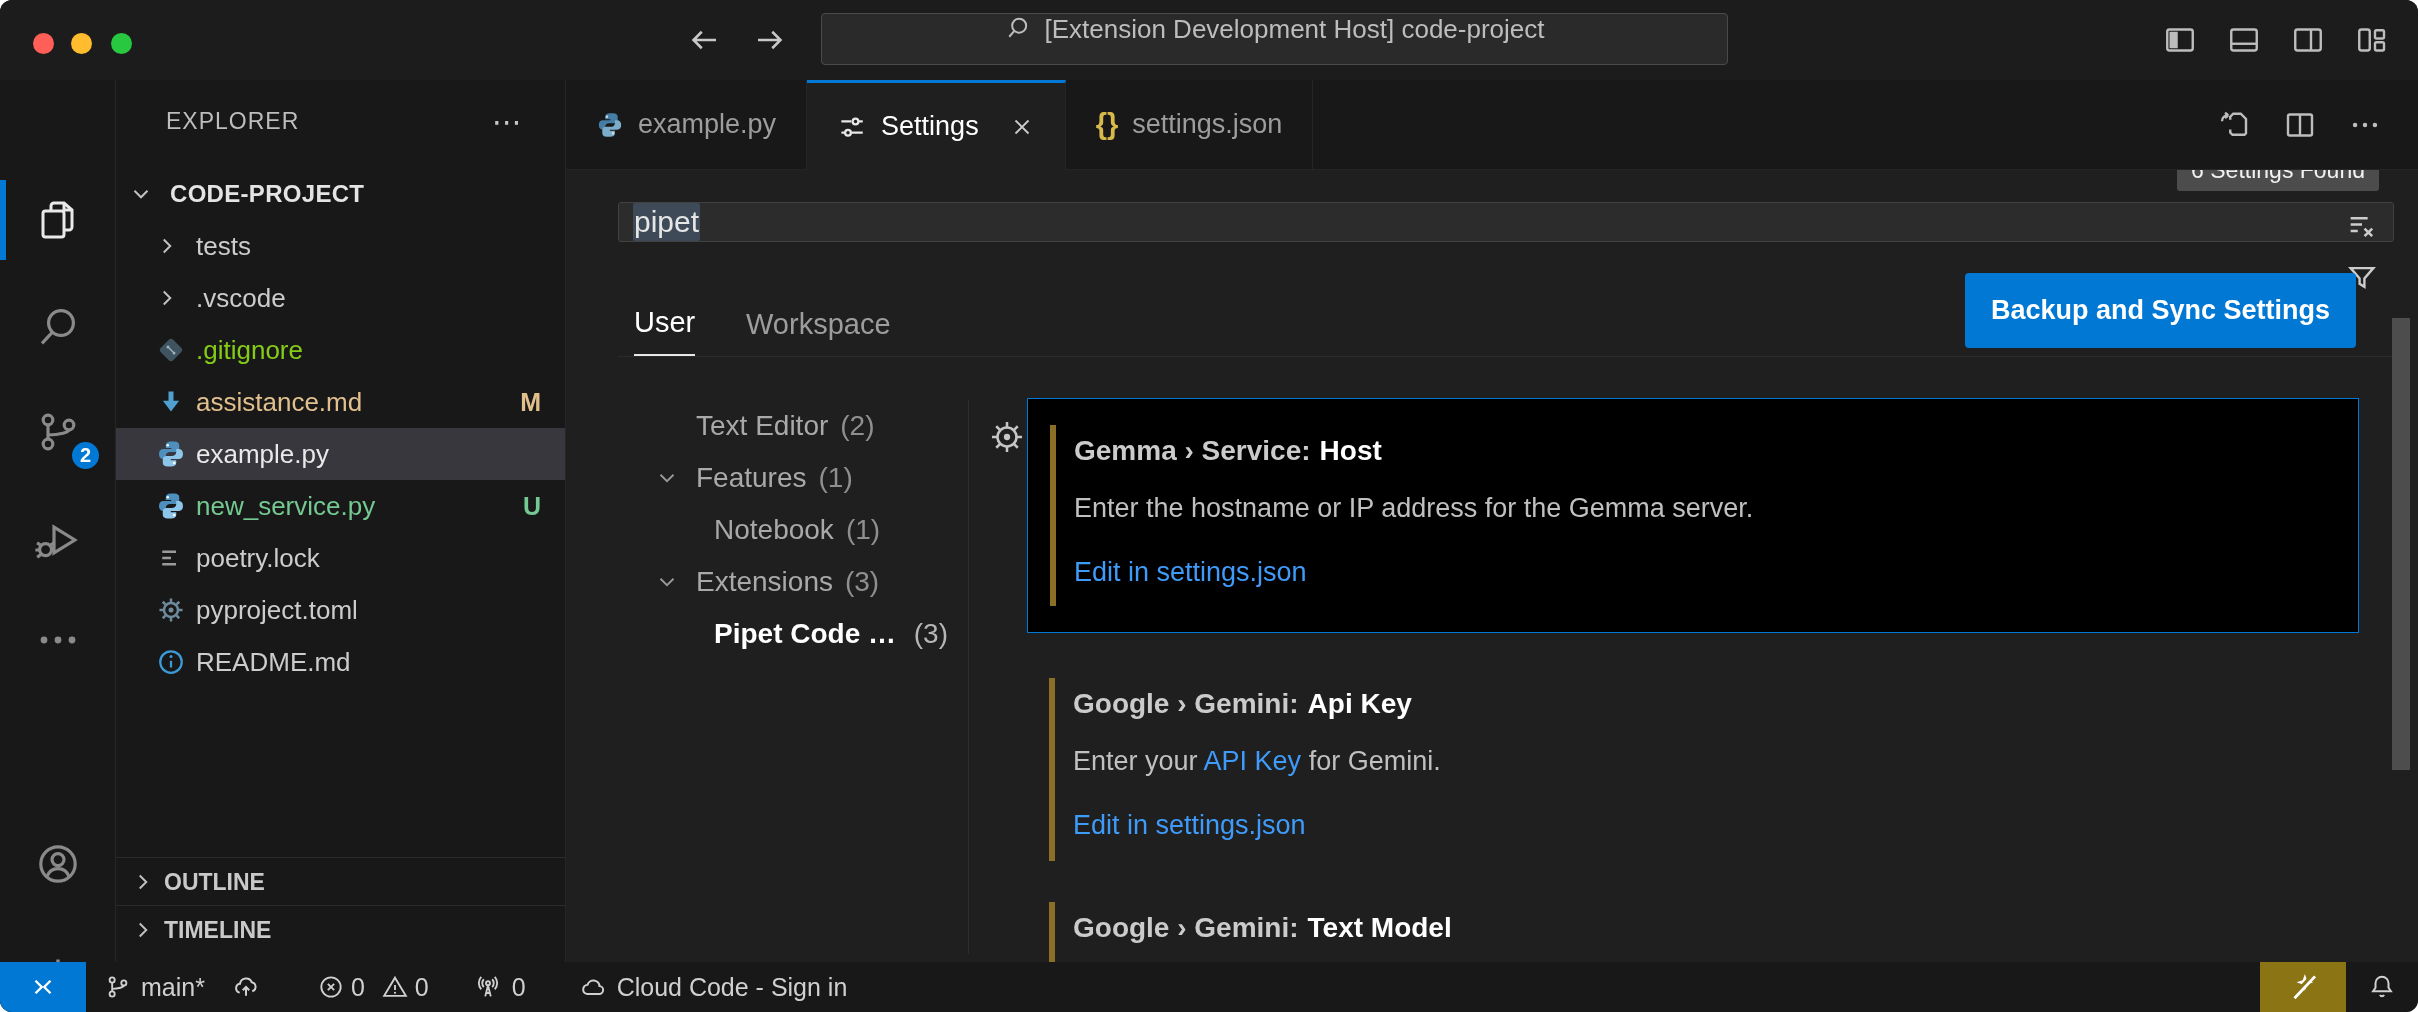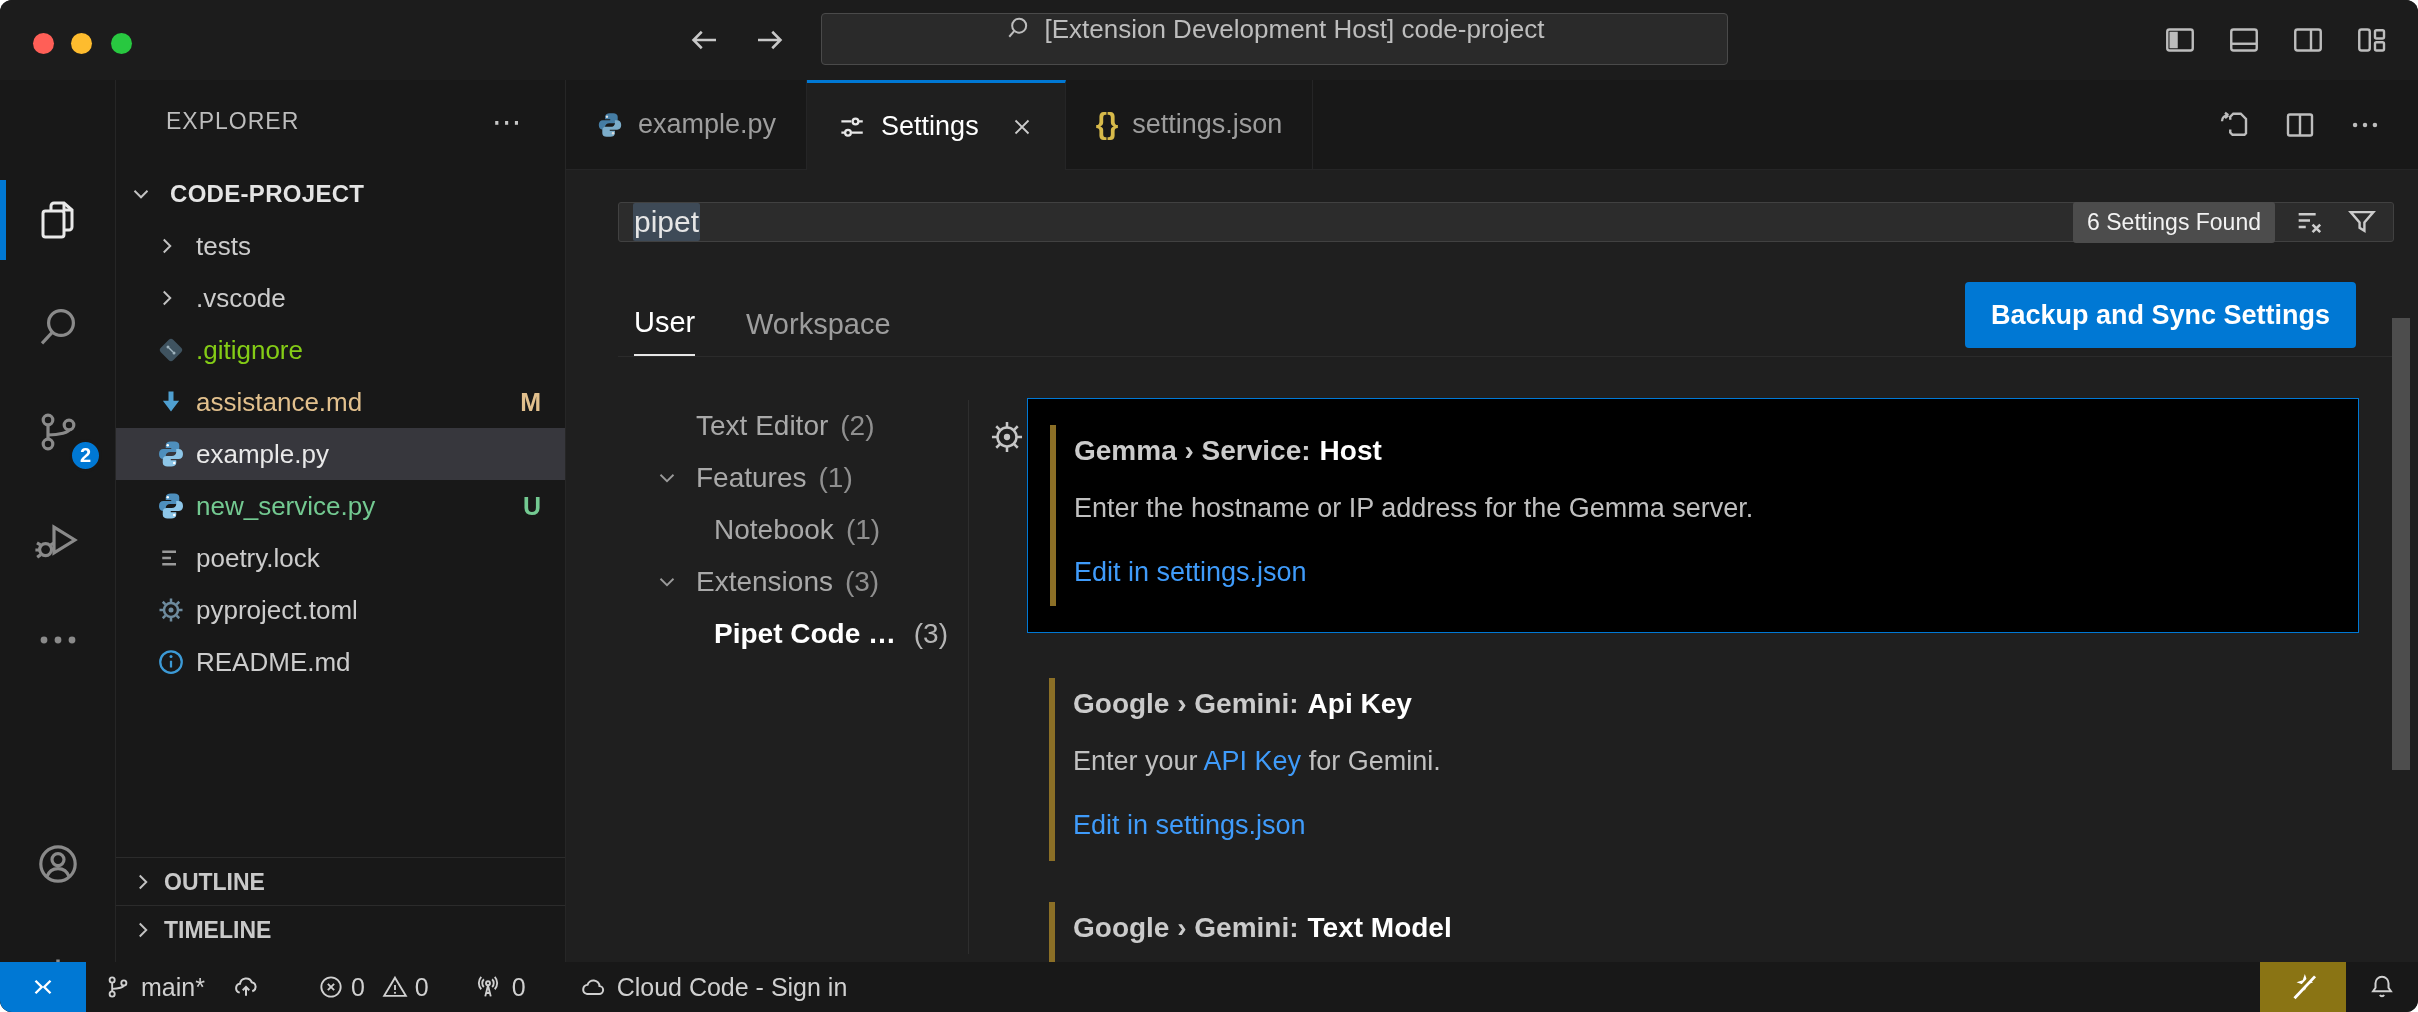--- a/index.html
+++ b/index.html
@@ -60,28 +60,28 @@
   .tab-close{margin-left:16px;color:#cccccc;}
   .tab-actions{margin-left:auto;display:flex;align-items:center;gap:30px;padding-right:36px;color:#bdbdbd;}
   
   .settings{position:absolute;top:90px;left:0;right:0;bottom:0;overflow:hidden;}
   .s-search{
     position:absolute;left:52px;right:24px;top:32px;height:40px;box-sizing:border-box;
     background:#2c2c2c;border:1px solid #414141;border-radius:3px;
     display:flex;align-items:center;padding:0 14px;font-size:30px;color:#e6e6e6;
   }
   .sel{background:#3e4a57;padding:2px 1px;border-radius:2px;}
-  .s-search-right{margin-left:auto;display:flex;align-items:center;gap:18px;color:#cccccc;}
+  .s-search-right{margin-left:auto;display:flex;align-items:flex-end;gap:18px;color:#cccccc;flex-direction:column;}
   .s-found{background:#4c4c4c;color:#f2f2f2;font-size:23px;padding:7px 14px;border-radius:3px;white-space:nowrap;}
   .s-scope{position:absolute;left:52px;right:24px;top:120px;height:66px;border-bottom:1px solid #2b2b2b;}
   .scope-tab{position:absolute;bottom:0;height:64px;display:flex;align-items:center;font-size:29px;color:#9d9d9d;}
   .scope-tab.active{color:#ffffff;border-bottom:2px solid #e7e7e7;}
   .scope-user{left:16px;} .scope-workspace{left:128px;}
   .backup-btn{
-    position:absolute;right:38px;bottom:8px;height:66px;padding:0 26px;border:none;border-radius:4px;
+    position:absolute;right:38px;bottom:8px;height:75px;padding:0 26px;border:none;border-radius:4px;
     background:var(--accent);color:#ffffff;font-size:27px;font-weight:600;
     display:flex;align-items:center;font-family:inherit;
   }
   .s-content{position:absolute;top:186px;left:0;right:0;bottom:0;overflow:hidden;text-align:right;}
   .toc{position:absolute;left:0;top:44px;width:402px;}
   .toc-row{position:relative;height:52px;display:flex;align-items:center;font-size:28px;color:#a9a9a9;}
   .toc-chev{position:absolute;left:88px;color:#9a9a9a;}
   .toc-text{position:absolute;left:130px;white-space:nowrap;}
   .toc-text.lvl2{left:148px;}
   .toc-count{margin-left:12px;color:#8f8f8f;}

